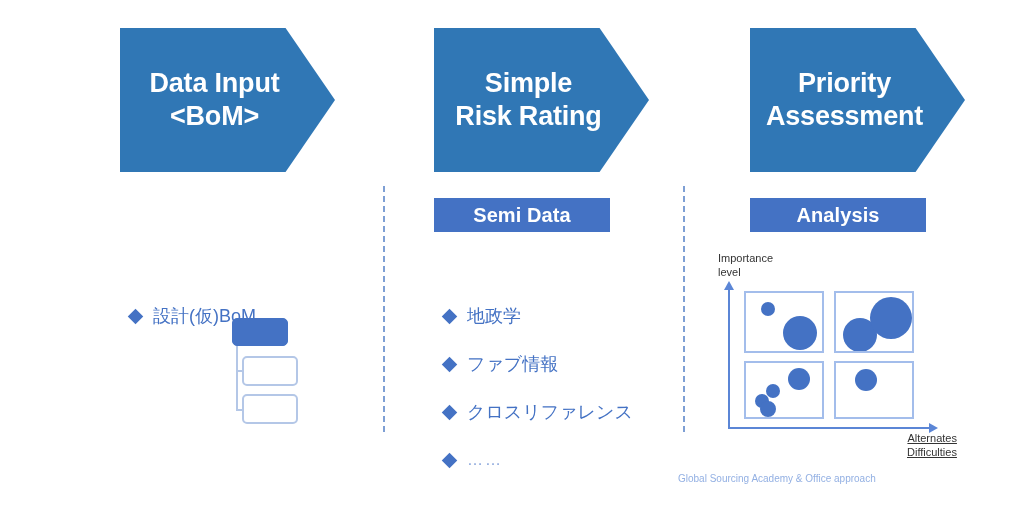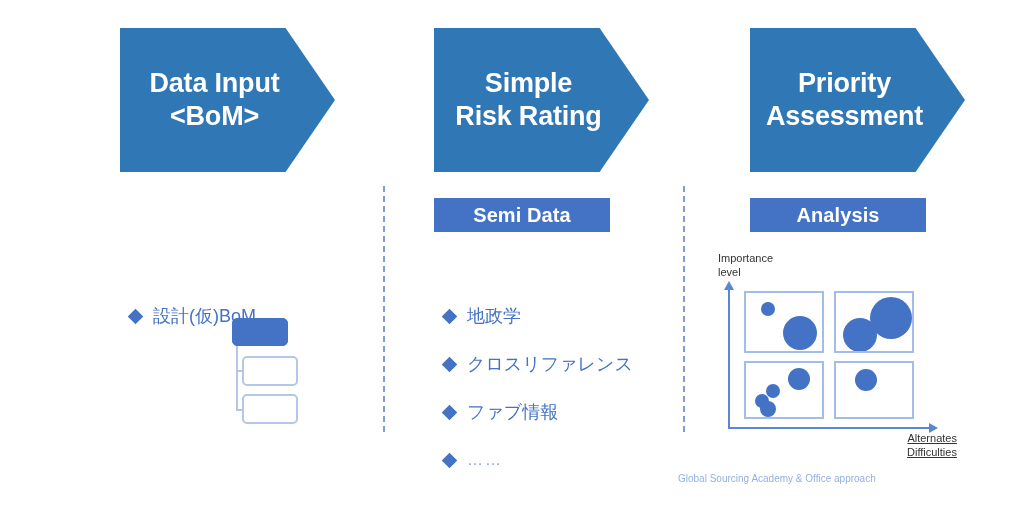--- a/index.html
+++ b/index.html
@@ -293,25 +293,25 @@
     <div class="label-bar">
       <span class="label-bar-text">Semi Data</span>
     </div>
     <div class="bullets">
       <div class="bullet-row">
         <span class="bullet-dot"></span>
         <span class="bullet-text">地政学</span>
       </div>
       <div class="bullet-row">
         <span class="bullet-dot"></span>
+        <span class="bullet-text">ファブ情報</span>
+      </div>
+      <div class="bullet-row">
+        <span class="bullet-dot"></span>
         <span class="bullet-text">クロスリファレンス</span>
-      </div>
-      <div class="bullet-row">
-        <span class="bullet-dot"></span>
-        <span class="bullet-text">ファブ情報</span>
       </div>
       <div class="bullet-row">
         <span class="bullet-dot"></span>
         <span class="bullet-text dots">……</span>
       </div>
     </div>
   </div>
 
   <div class="column col3">
     <div class="chevron">

